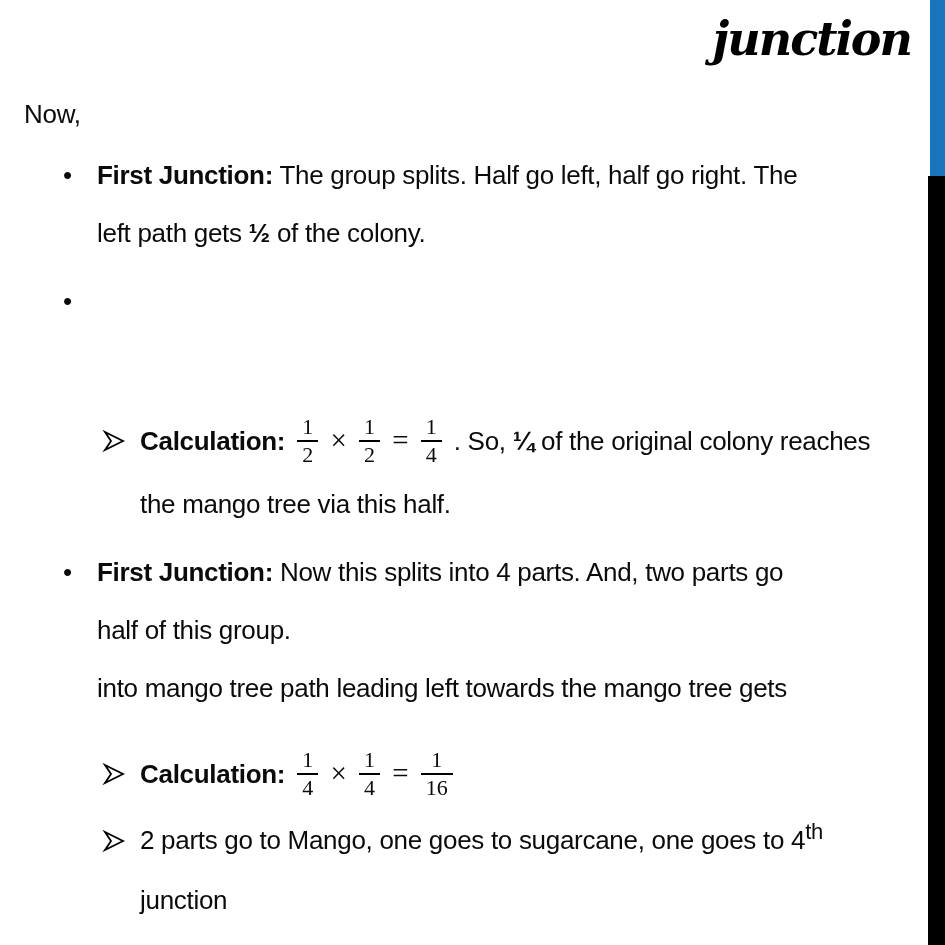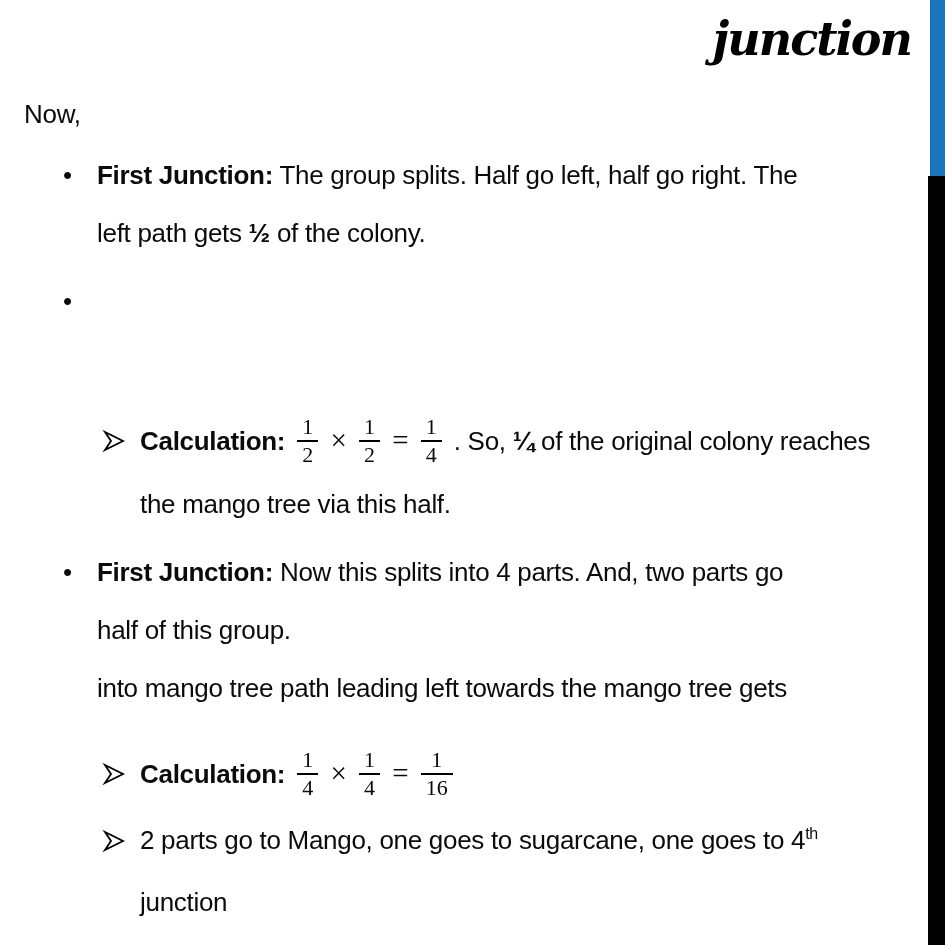--- a/index.html
+++ b/index.html
@@ -25,21 +25,21 @@
   .plain  .lines{margin-left:24px;}
   .bullet .lines{margin-left:97px;}
   .arrow .lines,.arrow-calc .lines,.cont .lines{margin-left:140px;}
   .marker{position:absolute;left:63px;top:0;line-height:58px;font-size:26px;}
   .arrow .marker,.arrow-calc .marker{left:102px;line-height:normal;}
   .arrow .marker{top:17px;}
   .arrow-calc .marker{top:25px;}
   .s-r{font-weight:400;}
   .s-b{font-weight:700;}
   .s-m{font-family:"Liberation Serif",serif;font-size:29px;letter-spacing:0;}
-  .s-sup{font-size:16px;position:relative;top:-10px;}
+  .s-sup{font-size:22px;position:relative;top:-10px;}
   
   .frac{
     display:inline-block;vertical-align:middle;text-align:center;
     font-family:"Liberation Serif",serif;font-size:22px;font-weight:400;
     line-height:1.08;margin:0 5px;letter-spacing:0;position:relative;top:-2px;
   }
   .frac .num{display:block;padding:0 5px 1px;}
   .frac .den{display:block;border-top:2px solid #000;padding:1px 5px 0;}
   .arrow-glyph{display:inline-block;}
 </style>

